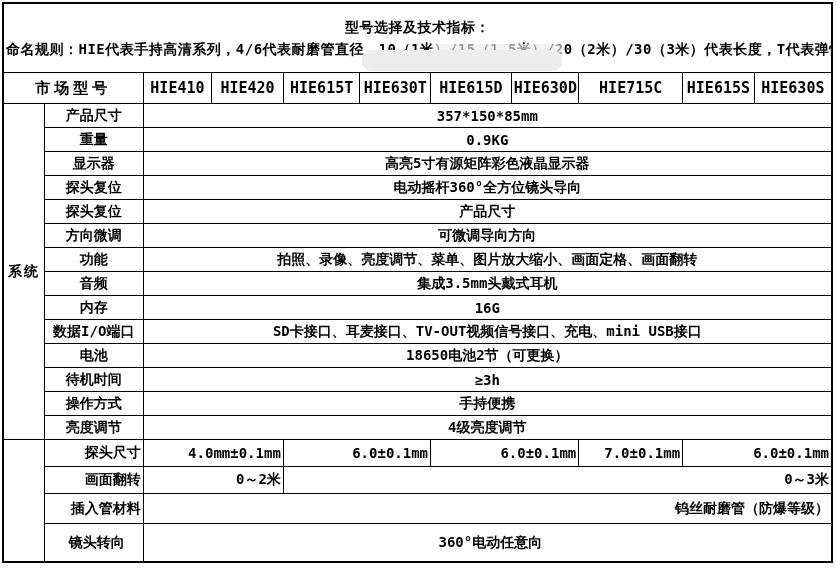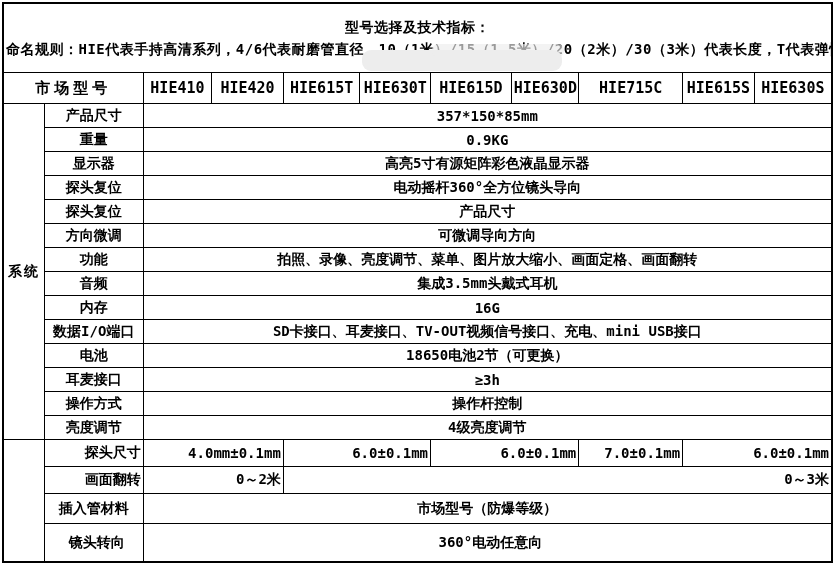--- a/index.html
+++ b/index.html
@@ -66,21 +66,21 @@
   }
   
   tr.header-row td{height:30px;font-size:15px;}
   td.market-hdr{font-size:16px;letter-spacing:4px;}
   
   tr.r-sys td{height:23px;}
   td.group{font-size:15px;letter-spacing:2px;}
   td.lbl{font-size:14px;margin-left:12px;}
   td.val{font-size:14px;}
   tr.r-probe td{height:26px;text-align:right;}
-  tr.r-tube td{height:29px;}
+  tr.r-tube td{height:29px;text-align:right;}
   tr.r-lens td{height:37px;padding-left:8px;}
 </style>
 </head>
 <body>
 
 <div class="sheet">
   <table class="spec">
     <colgroup>
       <col style="width:41px">
         <col style="width:98px">
@@ -157,26 +157,26 @@
     </tr>
     <tr class="r-sys">
       <td class="lbl">数据I/O端口</td>
       <td class="val" colspan="9">SD卡接口、耳麦接口、TV-OUT视频信号接口、充电、mini USB接口</td>
     </tr>
     <tr class="r-sys">
       <td class="lbl">电池</td>
       <td class="val" colspan="9">18650电池2节（可更换）</td>
     </tr>
     <tr class="r-sys">
-      <td class="lbl">耳麦接口</td>
+      <td class="lbl">待机时间</td>
       <td class="val" colspan="9">≥3h</td>
     </tr>
     <tr class="r-sys">
       <td class="lbl">操作方式</td>
-      <td class="val" colspan="9">操作杆控制</td>
+      <td class="val" colspan="9">手持便携</td>
     </tr>
     <tr class="r-sys">
       <td class="lbl">亮度调节</td>
       <td class="val" colspan="9">4级亮度调节</td>
     </tr>
 
     <tr class="r-probe">
       <td class="group" rowspan="4"></td>
       <td class="lbl">探头尺寸</td>
       <td class="val" colspan="2">4.0mm±0.1mm</td>
@@ -185,21 +185,21 @@
       <td class="val">7.0±0.1mm</td>
       <td class="val" colspan="2">6.0±0.1mm</td>
     </tr>
     <tr class="r-probe">
       <td class="lbl">画面翻转</td>
       <td class="val" colspan="2">0～2米</td>
       <td class="val" colspan="7">0～3米</td>
     </tr>
     <tr class="r-tube">
       <td class="lbl">插入管材料</td>
-      <td class="val" colspan="9">市场型号（防爆等级）</td>
+      <td class="val" colspan="9">钨丝耐磨管（防爆等级）</td>
     </tr>
     <tr class="r-lens">
       <td class="lbl">镜头转向</td>
       <td class="val" colspan="9">360°电动任意向</td>
     </tr>
   </tbody>
     </table>
 </div>
 
 </body></html>

